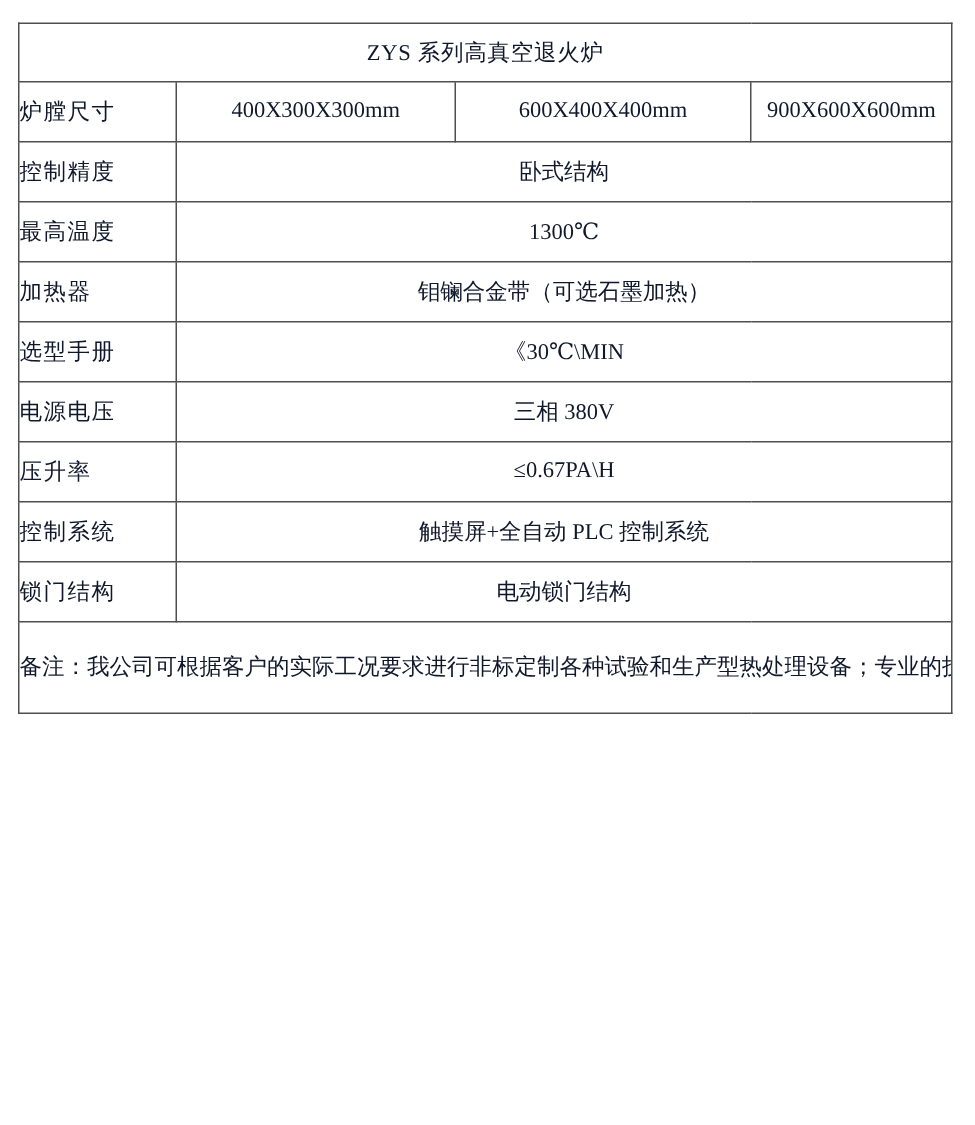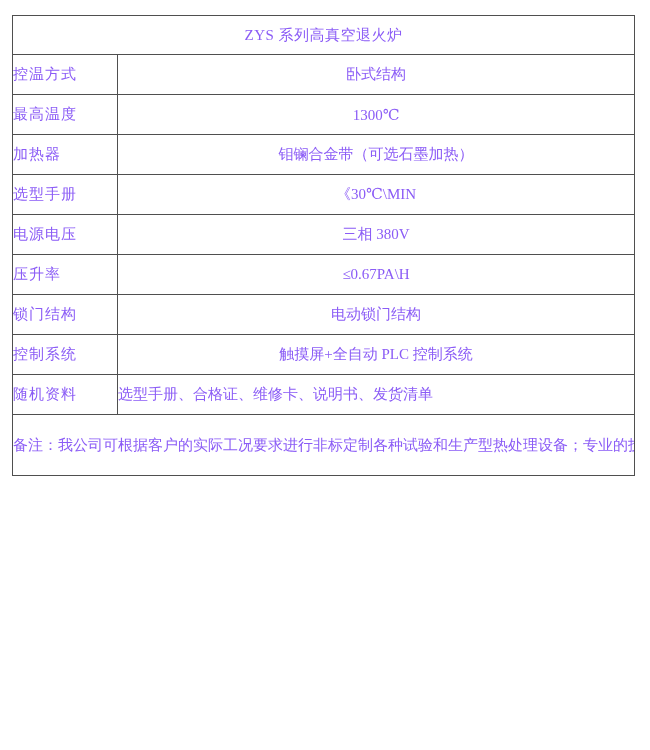--- a/index.html
+++ b/index.html
@@ -21,21 +21,21 @@
     left: 12px;
     top: 15px;
     width: 622px;
     border-collapse: collapse;
     table-layout: fixed;
   }
   table.spec td {
     border: 1px solid #4f4f4f;
     font-size: 15px;
     font-weight: normal;
-    color: #8b5cf6;
+    color: #0f172a;
     padding: 0;
     background: #ffffff;
     overflow: hidden;
     white-space: nowrap;
   }
   td.title-cell {
     height: 38px;
     text-align: center;
     font-size: 16px;
     letter-spacing: 0.5px;
@@ -75,23 +75,29 @@
       <col style="width:105px">
       <col style="width:186px">
       <col style="width:197px">
       <col style="width:134px">
     </colgroup>
     <tbody>
       <tr>
         <td class="title-cell" colspan="4">ZYS 系列高真空退火炉</td>
       </tr>
 
+      <tr>
+        <td class="label-cell">炉膛尺寸</td>
+        <td class="value-cell">400X300X300mm</td>
+        <td class="value-cell">600X400X400mm</td>
+        <td class="value-cell">900X600X600mm</td>
+      </tr>
 
       <tr>
-        <td class="label-cell">控温方式</td>
+        <td class="label-cell">控制精度</td>
         <td class="value-cell" colspan="3">卧式结构</td>
       </tr>
 
       <tr>
         <td class="label-cell">最高温度</td>
         <td class="value-cell" colspan="3">1300℃</td>
       </tr>
 
       <tr>
         <td class="label-cell">加热器</td>
@@ -112,32 +118,28 @@
       </tr>
 
 
       <tr>
         <td class="label-cell">压升率</td>
         <td class="value-cell" colspan="3">≤0.67PA\H</td>
       </tr>
 
 
       <tr>
-        <td class="label-cell">锁门结构</td>
-        <td class="value-cell" colspan="3">电动锁门结构</td>
-      </tr>
-
-      <tr>
         <td class="label-cell">控制系统</td>
         <td class="value-cell" colspan="3">触摸屏+全自动 PLC 控制系统</td>
       </tr>
 
       <tr>
-        <td class="label-cell">随机资料</td>
-        <td class="value-left" colspan="3">选型手册、合格证、维修卡、说明书、发货清单</td>
+        <td class="label-cell">锁门结构</td>
+        <td class="value-cell" colspan="3">电动锁门结构</td>
       </tr>
+
 
       <tr>
         <td class="note-cell" colspan="4">备注：我公司可根据客户的实际工况要求进行非标定制各种试验和生产型热处理设备；专业的技术和品质是为您提供最佳的热处理解决方案；</td>
       </tr>
     </tbody>
   </table>
 </div>
 
 </body></html>

